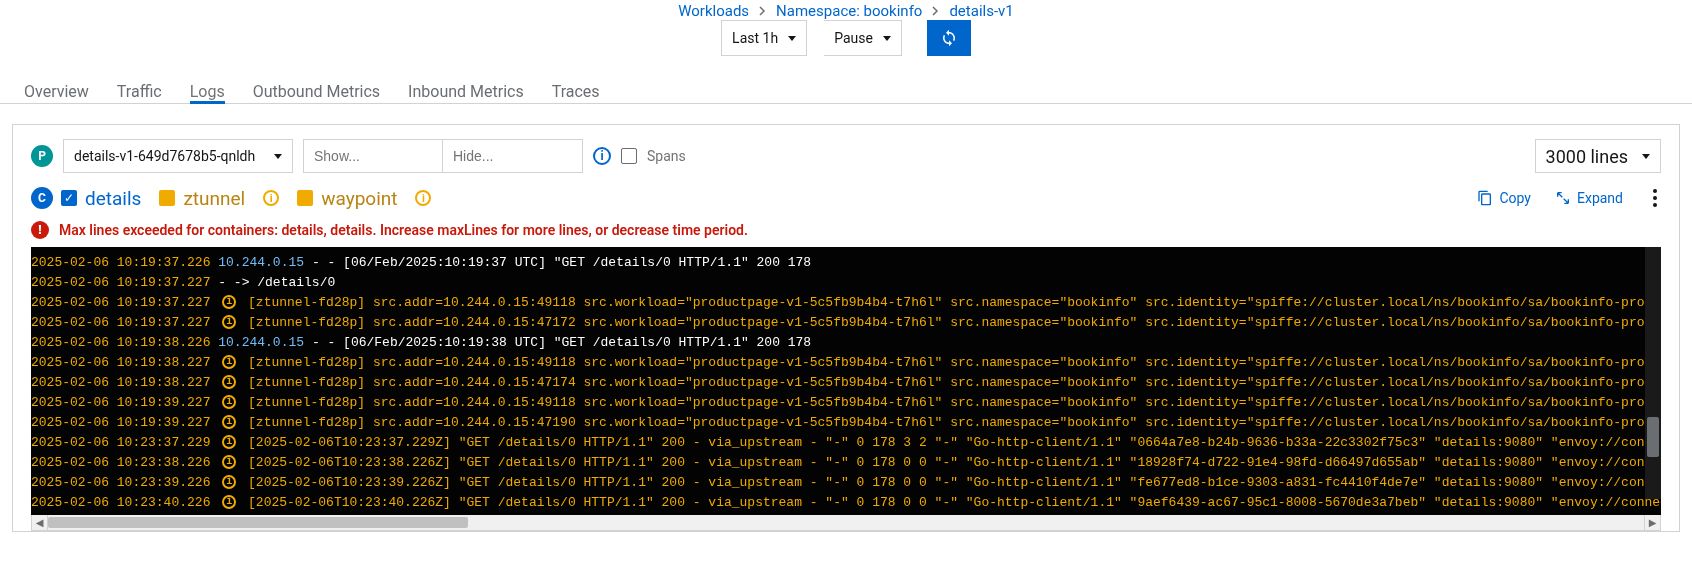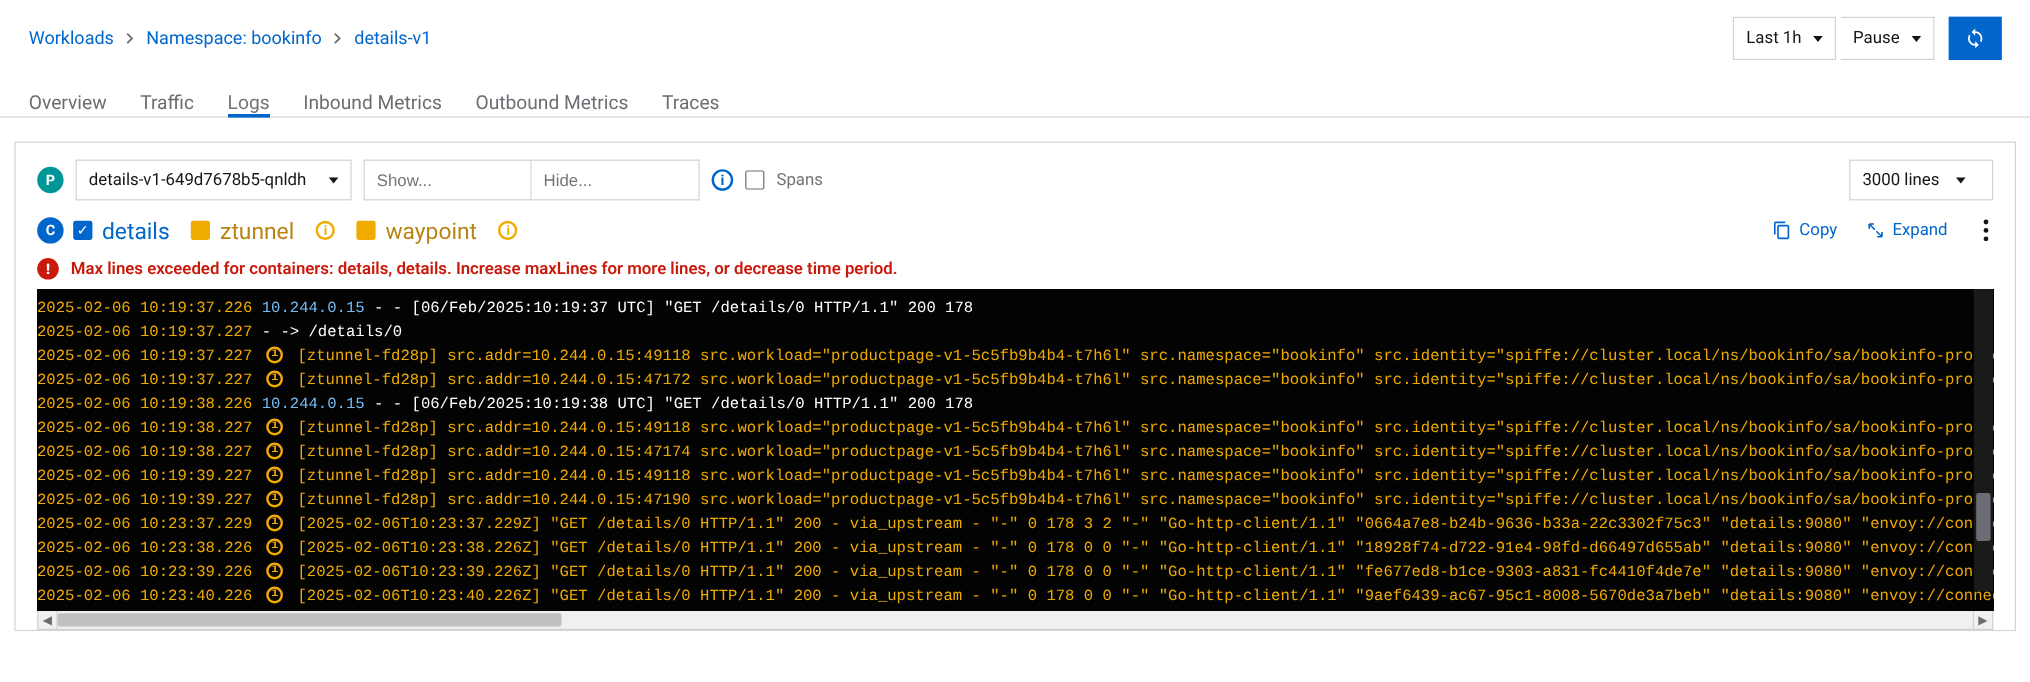--- a/index.html
+++ b/index.html
@@ -8,36 +8,37 @@
       font-size: 14px;
       color: #151515;
       background: #fff;
     }
 
     
     .topbar {
       display: flex;
       align-items: center;
       justify-content: space-between;
-      padding: 14px 24px 6px;
+      padding: 2px 24px 6px;
+      flex-direction: column;
     }
     .breadcrumb {
       display: flex;
       align-items: center;
       gap: 10px;
       color: #06c;
       font-size: 15px;
     }
     .breadcrumb .crumb { color: #06c; cursor: pointer; }
     .breadcrumb .sep { color: #6a6e73; font-size: 12px; }
     .breadcrumb .sep svg { display:block; }
     .toolbar-right {
       display: flex;
       align-items: center;
-      gap: 4px;
+      gap: 17px;
       border-radius: 12px;
     }
     .select-box {
       display: flex;
       align-items: center;
       gap: 10px;
       border: 1px solid #d2d2d2;
       padding: 6px 10px;
       font-size: 14px;
       background: #fff;
@@ -142,21 +143,21 @@
       cursor: pointer;
     }
     .spans-label { color: #737373; font-weight: 400; }
 
     .spacer { flex: 1; }
 
     .lines-select {
       display: flex; align-items: center; gap: 14px;
       border: 1px solid #d2d2d2;
       padding: 6px 10px;
-      font-size: 14px;
+      font-size: 18px;
       height: 34px;
       min-width: 120px;
       cursor: pointer;
     }
 
     
     .containers-row {
       display: flex;
       align-items: center;
       gap: 8px;
@@ -314,22 +315,22 @@
         <path d="M12 4V1L8 5l4 4V6c3.3 0 6 2.7 6 6 0 1-.3 2-.7 2.8l1.5 1.5C19.5 15 20 13.6 20 12c0-4.4-3.6-8-8-8zm0 14c-3.3 0-6-2.7-6-6 0-1 .3-2 .7-2.8L5.2 7.7C4.5 9 4 10.4 4 12c0 4.4 3.6 8 8 8v3l4-4-4-4v3z"></path>
       </svg>
     </button>
   </div>
 </div>
 
 <div class="tabs">
   <div class="tab">Overview</div>
   <div class="tab">Traffic</div>
   <div class="tab active">Logs</div>
+  <div class="tab">Outbound Metrics</div>
   <div class="tab">Inbound Metrics</div>
-  <div class="tab">Outbound Metrics</div>
   <div class="tab">Traces</div>
 </div>
 
 <div class="panel-wrap">
   <div class="panel">
 
     <div class="controls-row">
       <div class="badge-circle badge-p">P</div>
       <div class="pod-select">
         <span class="label">details-v1-649d7678b5-qnldh</span>

